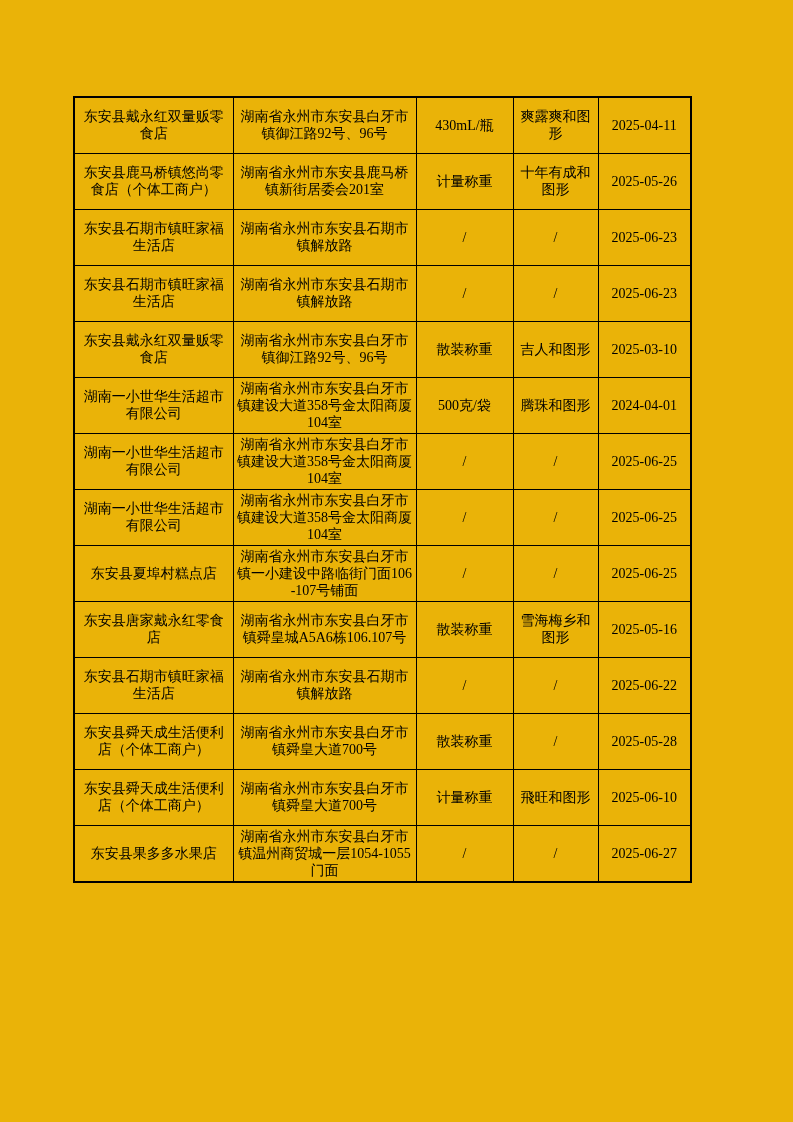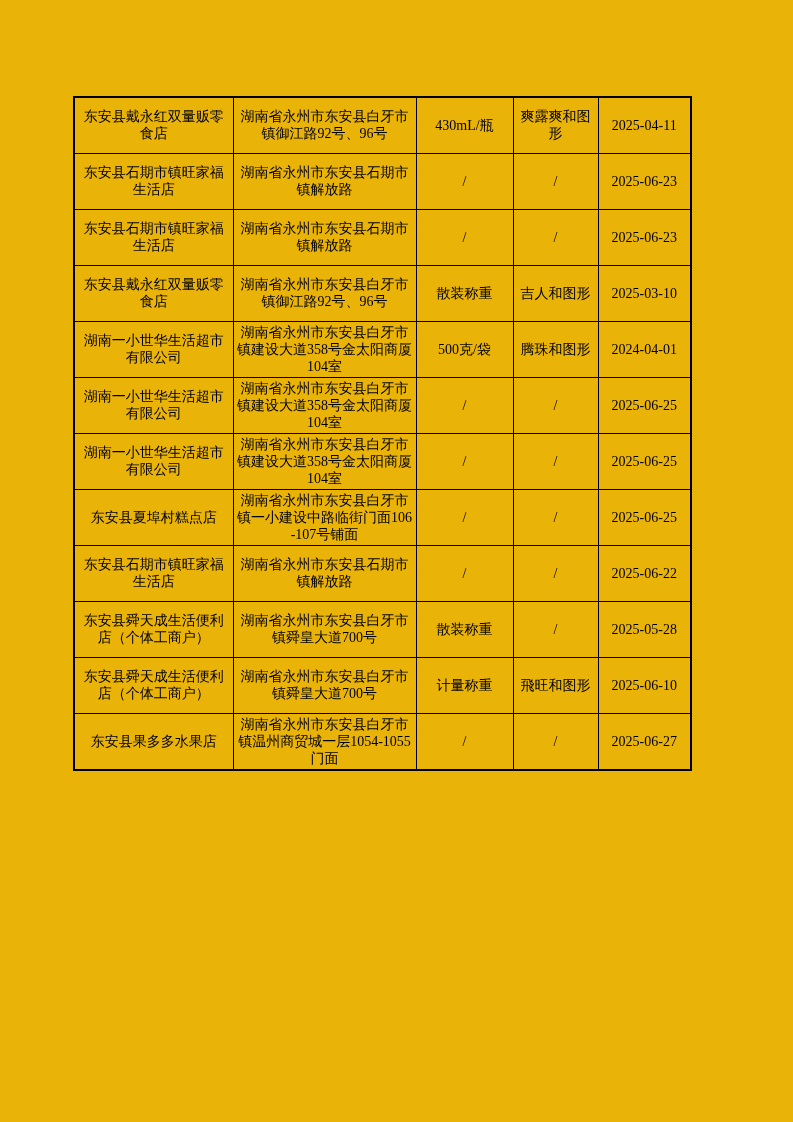--- a/index.html
+++ b/index.html
@@ -62,20 +62,27 @@
     </colgroup>
     <tbody id="table-body">
   <tr>
     <td>东安县戴永红双量贩零食店</td>
     <td>湖南省永州市东安县白牙市镇御江路92号、96号</td>
     <td>430mL/瓶</td>
     <td>爽露爽和图形</td>
     <td>2025-04-11</td>
   </tr>
 
+  <tr>
+    <td>东安县鹿马桥镇悠尚零食店（个体工商户）</td>
+    <td>湖南省永州市东安县鹿马桥镇新街居委会201室</td>
+    <td>计量称重</td>
+    <td>十年有成和图形</td>
+    <td>2025-05-26</td>
+  </tr>
 
   <tr>
     <td>东安县石期市镇旺家福生活店</td>
     <td>湖南省永州市东安县石期市镇解放路</td>
     <td>/</td>
     <td>/</td>
     <td>2025-06-23</td>
   </tr>
 
   <tr>
@@ -120,20 +127,27 @@
   </tr>
 
   <tr>
     <td>东安县夏埠村糕点店</td>
     <td>湖南省永州市东安县白牙市镇一小建设中路临街门面106-107号铺面</td>
     <td>/</td>
     <td>/</td>
     <td>2025-06-25</td>
   </tr>
 
+  <tr>
+    <td>东安县唐家戴永红零食店</td>
+    <td>湖南省永州市东安县白牙市镇舜皇城A5A6栋106.107号</td>
+    <td>散装称重</td>
+    <td>雪海梅乡和图形</td>
+    <td>2025-05-16</td>
+  </tr>
 
   <tr>
     <td>东安县石期市镇旺家福生活店</td>
     <td>湖南省永州市东安县石期市镇解放路</td>
     <td>/</td>
     <td>/</td>
     <td>2025-06-22</td>
   </tr>
 
 

